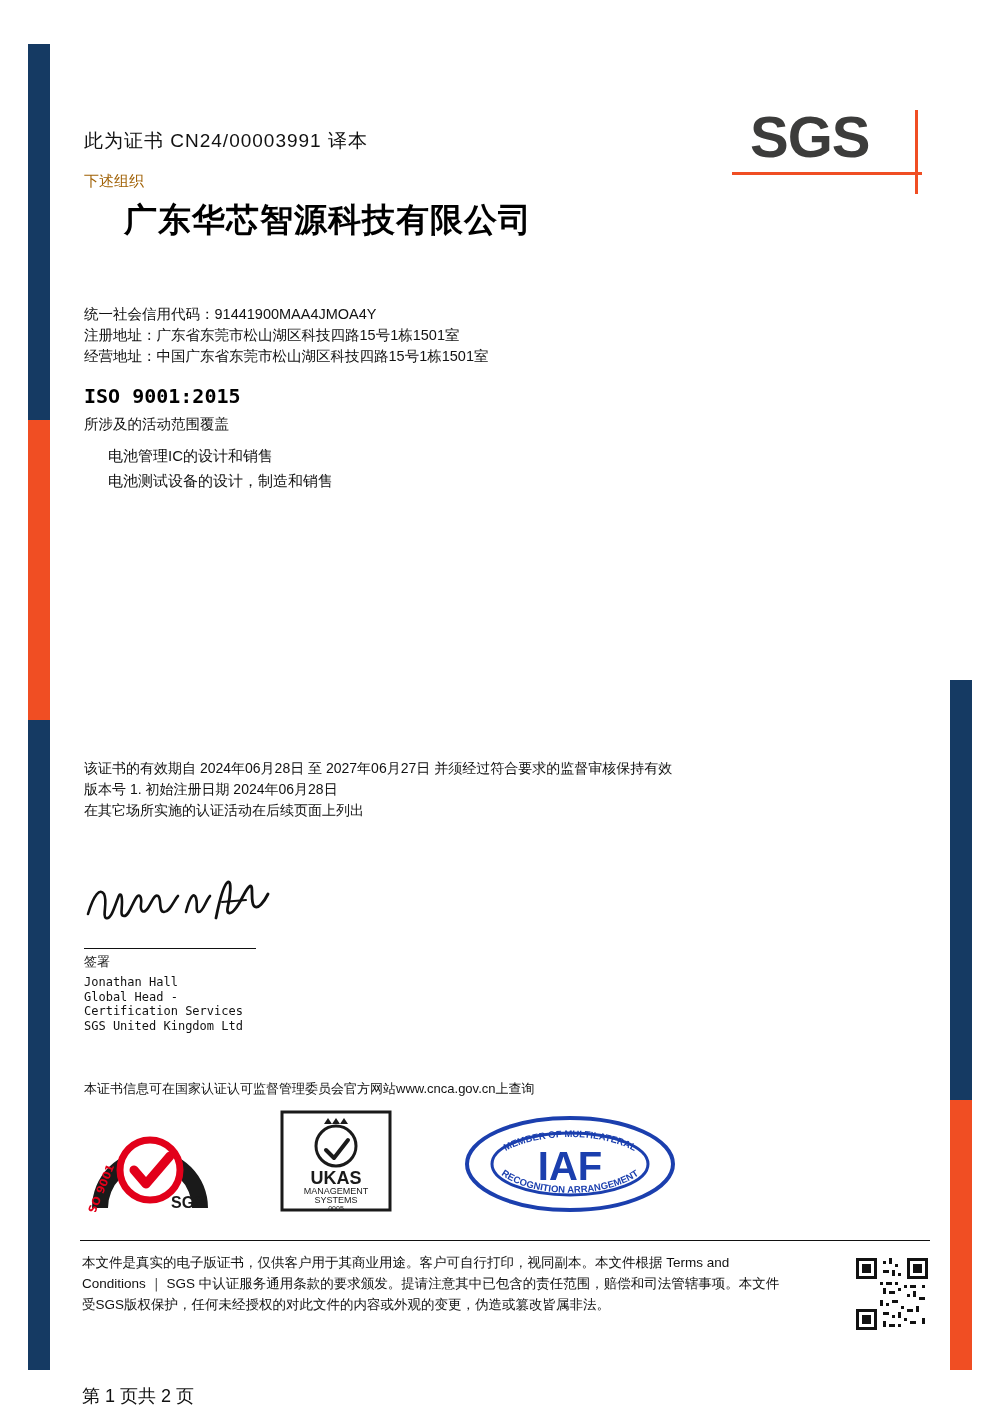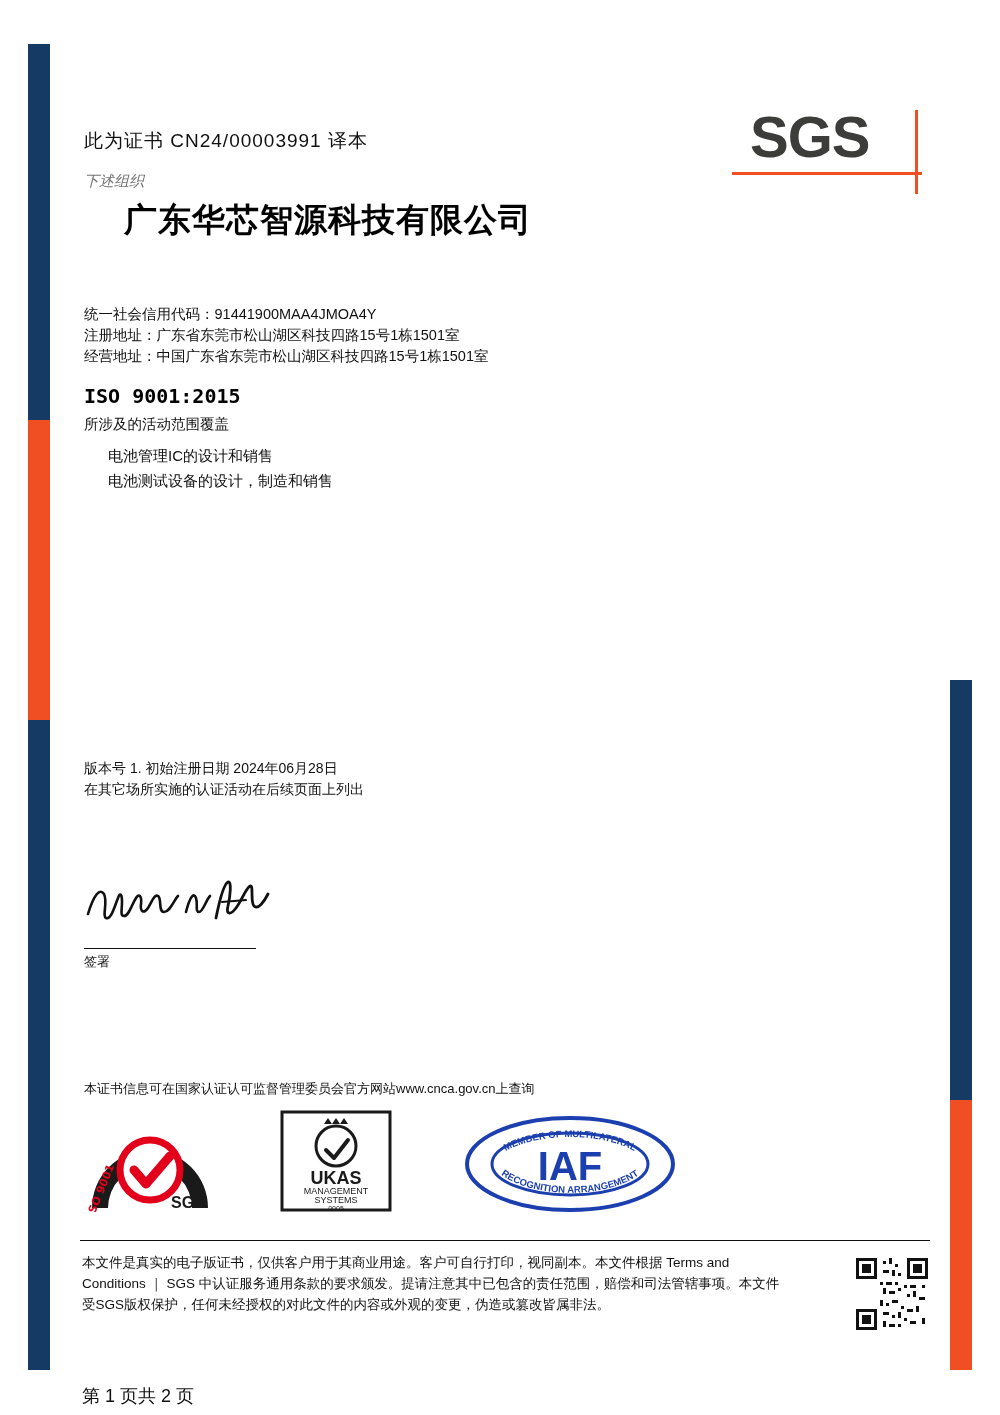--- a/index.html
+++ b/index.html
@@ -72,22 +72,21 @@
 
   .line-translation {
     top: 128px;
     font-size: 19px;
     letter-spacing: 1px;
     color: #111;
   }
   .line-org-label {
     top: 172px;
     font-size: 15px;
-    color: #737373;
-    font-style: italic;
+    color: #a16207;
   }
   .org-name {
     top: 198px;
     font-size: 33px;
     font-weight: bold;
     letter-spacing: 1px;
     color: #000;
     margin-left: 40px;
   }
 
@@ -243,36 +242,43 @@
   </div>
 
   <div class="content std-name">ISO 9001:2015</div>
   <div class="content scope-head">所涉及的活动范围覆盖</div>
   <div class="content scope-list">
     <div>电池管理IC的设计和销售</div>
     <div>电池测试设备的设计，制造和销售</div>
   </div>
 
   <div class="content validity">
+    <div>该证书的有效期自  2024年06月28日  至  2027年06月27日  并须经过符合要求的监督审核保持有效</div>
     <div>版本号 1. 初始注册日期 2024年06月28日</div>
     <div>在其它场所实施的认证活动在后续页面上列出</div>
   </div>
 
   <svg class="signature-img" viewBox="0 0 190 58">
     <path d="M4 42 C10 22, 16 16, 20 22 C24 30, 18 44, 22 46 C27 48, 30 36, 34 26
              C36 20, 38 22, 38 30 C38 38, 36 44, 40 44 C45 44, 48 32, 52 26
              C55 21, 58 24, 57 32 C56 40, 60 42, 64 36 C68 30, 70 22, 74 24
              C78 26, 74 40, 80 40 C86 40, 90 28, 94 24" fill="none" stroke="#111" stroke-width="2.6" stroke-linecap="round"></path>
     <path d="M102 40 C106 24, 110 20, 112 26 C114 32, 111 40, 115 40 C119 40, 122 28, 126 24" fill="none" stroke="#111" stroke-width="2.6" stroke-linecap="round"></path>
     <path d="M132 46 C136 26, 140 12, 144 10 C148 8, 146 26, 144 34 C142 42, 146 44, 152 36
              C158 28, 162 16, 166 14 C170 12, 166 30, 170 34 C174 38, 180 30, 184 22" fill="none" stroke="#111" stroke-width="2.8" stroke-linecap="round"></path>
     <path d="M138 30 L162 28" fill="none" stroke="#111" stroke-width="2" stroke-linecap="round"></path>
   </svg>
   <div class="sig-rule"></div>
   <div class="sig-label">签署</div>
+  <div class="sig-details">
+    <div>Jonathan Hall</div>
+    <div>Global Head -</div>
+    <div>Certification Services</div>
+    <div>SGS United Kingdom Ltd</div>
+  </div>
   <div class="cnca-note">本证书信息可在国家认证认可监督管理委员会官方网站www.cnca.gov.cn上查询</div>
 
   <div class="marks">
 
     <svg class="mark-iso" viewBox="0 0 140 104">
       <path d="M12 100 A58 58 0 1 1 128 100 L112 100 A42 42 0 1 0 28 100 Z" fill="#1a1a1a"></path>
       <circle cx="70" cy="62" r="30" fill="#ffffff" stroke="#e2001a" stroke-width="7"></circle>
       <path d="M54 62 L66 76 L90 48" fill="none" stroke="#e2001a" stroke-width="9" stroke-linecap="round" stroke-linejoin="round"></path>
       <text x="70" y="20" font-family="DejaVu Sans, sans-serif" font-size="6.5" fill="#ffffff" text-anchor="middle">SYSTEM CERTIFICATION</text>
       <text x="24" y="84" font-family="DejaVu Sans, sans-serif" font-weight="bold" font-size="11" fill="#e2001a" text-anchor="middle" transform="rotate(-68 24 84)">ISO 9001</text>

